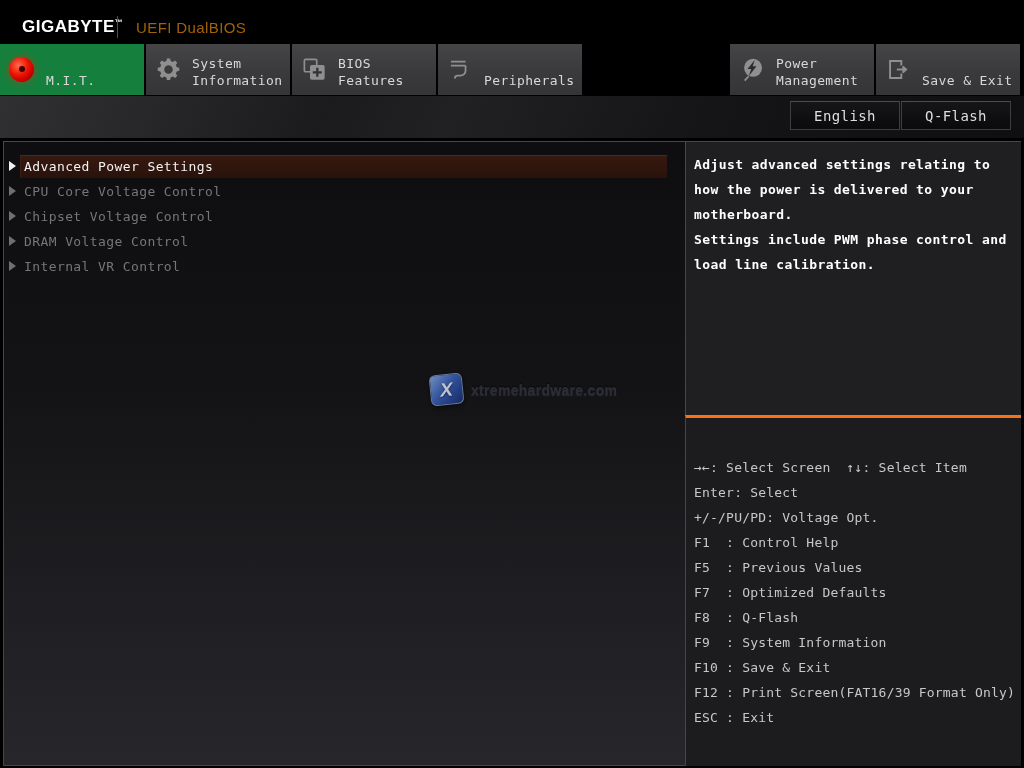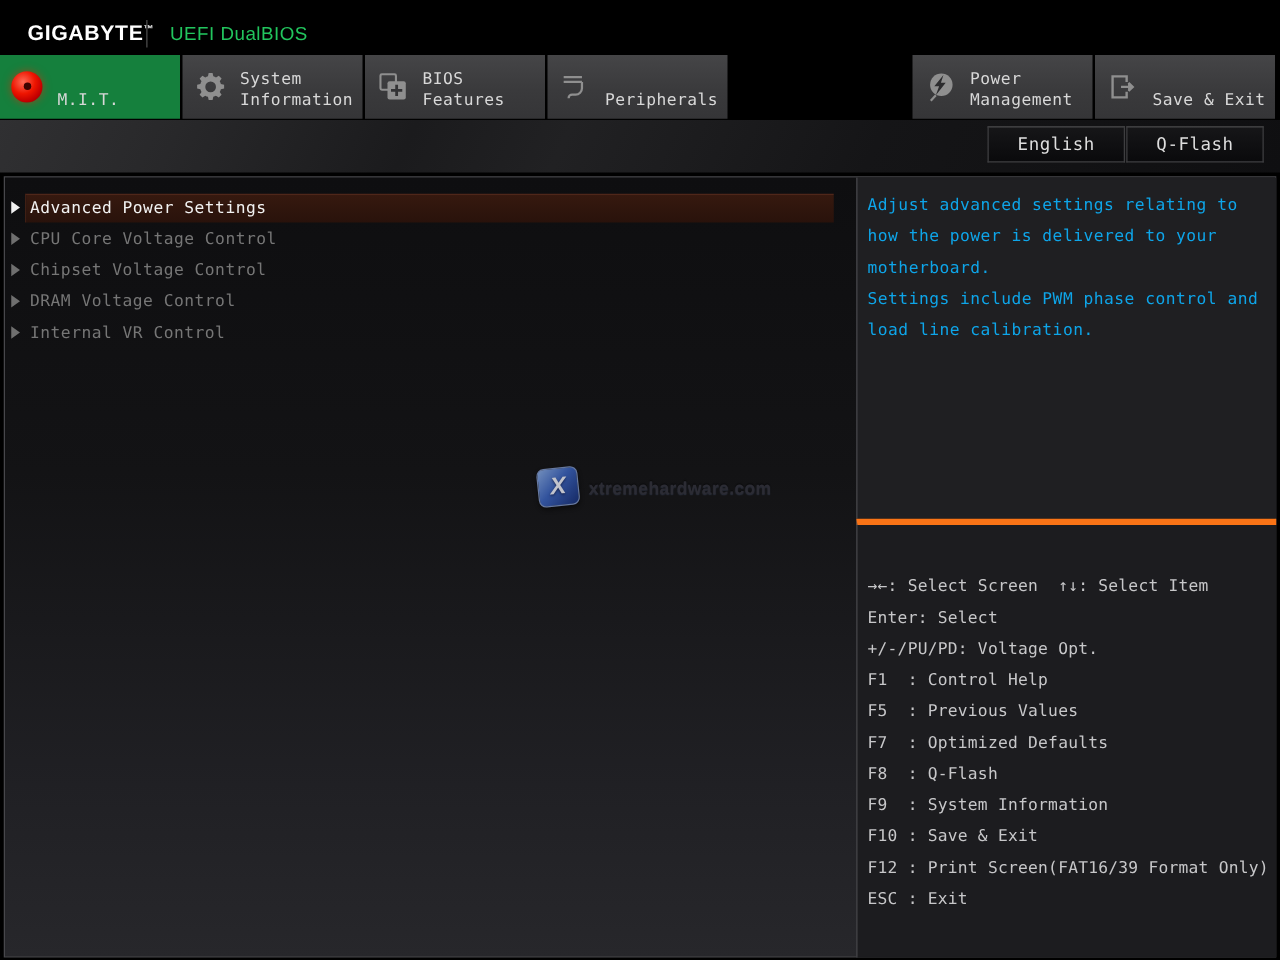--- a/index.html
+++ b/index.html
@@ -13,21 +13,21 @@
   
   .topbar { position:absolute; left:0; top:0; width:1024px; height:30px; background:#000; }
   .brand {
     position:absolute; left:22px; top:5px; color:#fff;
     font-family:"Liberation Sans", sans-serif; font-weight:bold;
     font-size:17px; letter-spacing:.5px;
   }
   .brand sup { font-size:8px; vertical-align:super; }
   .topbar-divider { position:absolute; left:117px; top:4px; width:1px; height:22px; background:#4e4e4e; }
   .fw-title {
-    position:absolute; left:136px; top:7px; color:#22c55e;
+    position:absolute; left:136px; top:7px; color:#a16207;
     font-family:"Liberation Sans", sans-serif; font-size:15px; letter-spacing:.4px;
   }
   
   .tab {
     position:absolute; top:32px; width:144px; height:51px;
     background:linear-gradient(180deg,#454547 0%,#3a3a3c 55%,#353537 100%);
     display:flex; align-items:center; cursor:default;
   }
   .tab.active { background:#15803d; }
   .tab-icon { position:absolute; left:9px; top:12px; width:27px; height:27px; }
@@ -81,24 +81,24 @@
     background:linear-gradient(#36190f,#29120b);
     border-top:1px solid #4f271a; border-left:1px solid #3f1f14;
   }
   .menu-item.selected .mi-hl { display:block; }
   
   .help-box {
     position:absolute; left:685px; top:130px; width:336px; height:273px;
     background:#1f1f22; border-left:1px solid #47474b;
     padding:10px 8px 0 8px;
   }
-  .help-line { color:#0ea5e9; font-size:13px; letter-spacing:.4px; line-height:25px; white-space:pre; }
+  .help-line { color:#ffffff; font-size:13px; letter-spacing:.4px; line-height:25px; white-space:pre;font-weight:bold; }
   .keys-box {
     position:absolute; left:685px; top:403px; width:336px; height:351px;
-    background:#1c1c1f; border-left:1px solid #47474b; border-top:5px solid #f97316;
+    background:#1c1c1f; border-left:1px solid #47474b; border-top:3px solid #f97316;
     padding:37px 4px 0 8px;
   }
   .key-line { color:#c7c7c9; font-size:13px; letter-spacing:.2px; line-height:25px; white-space:pre; }
   
   .watermark { position:absolute; left:430px; top:362px; display:flex; align-items:center; opacity:.78; }
   .wm-icon {
     width:33px; height:31px; border-radius:6px; transform:rotate(-6deg);
     background:linear-gradient(135deg,#8db1ec 0%,#3c66c4 45%,#16307c 100%);
     border:1px solid #7d95c8; box-shadow:0 2px 4px rgba(0,0,0,.6);
     display:flex; align-items:center; justify-content:center;

